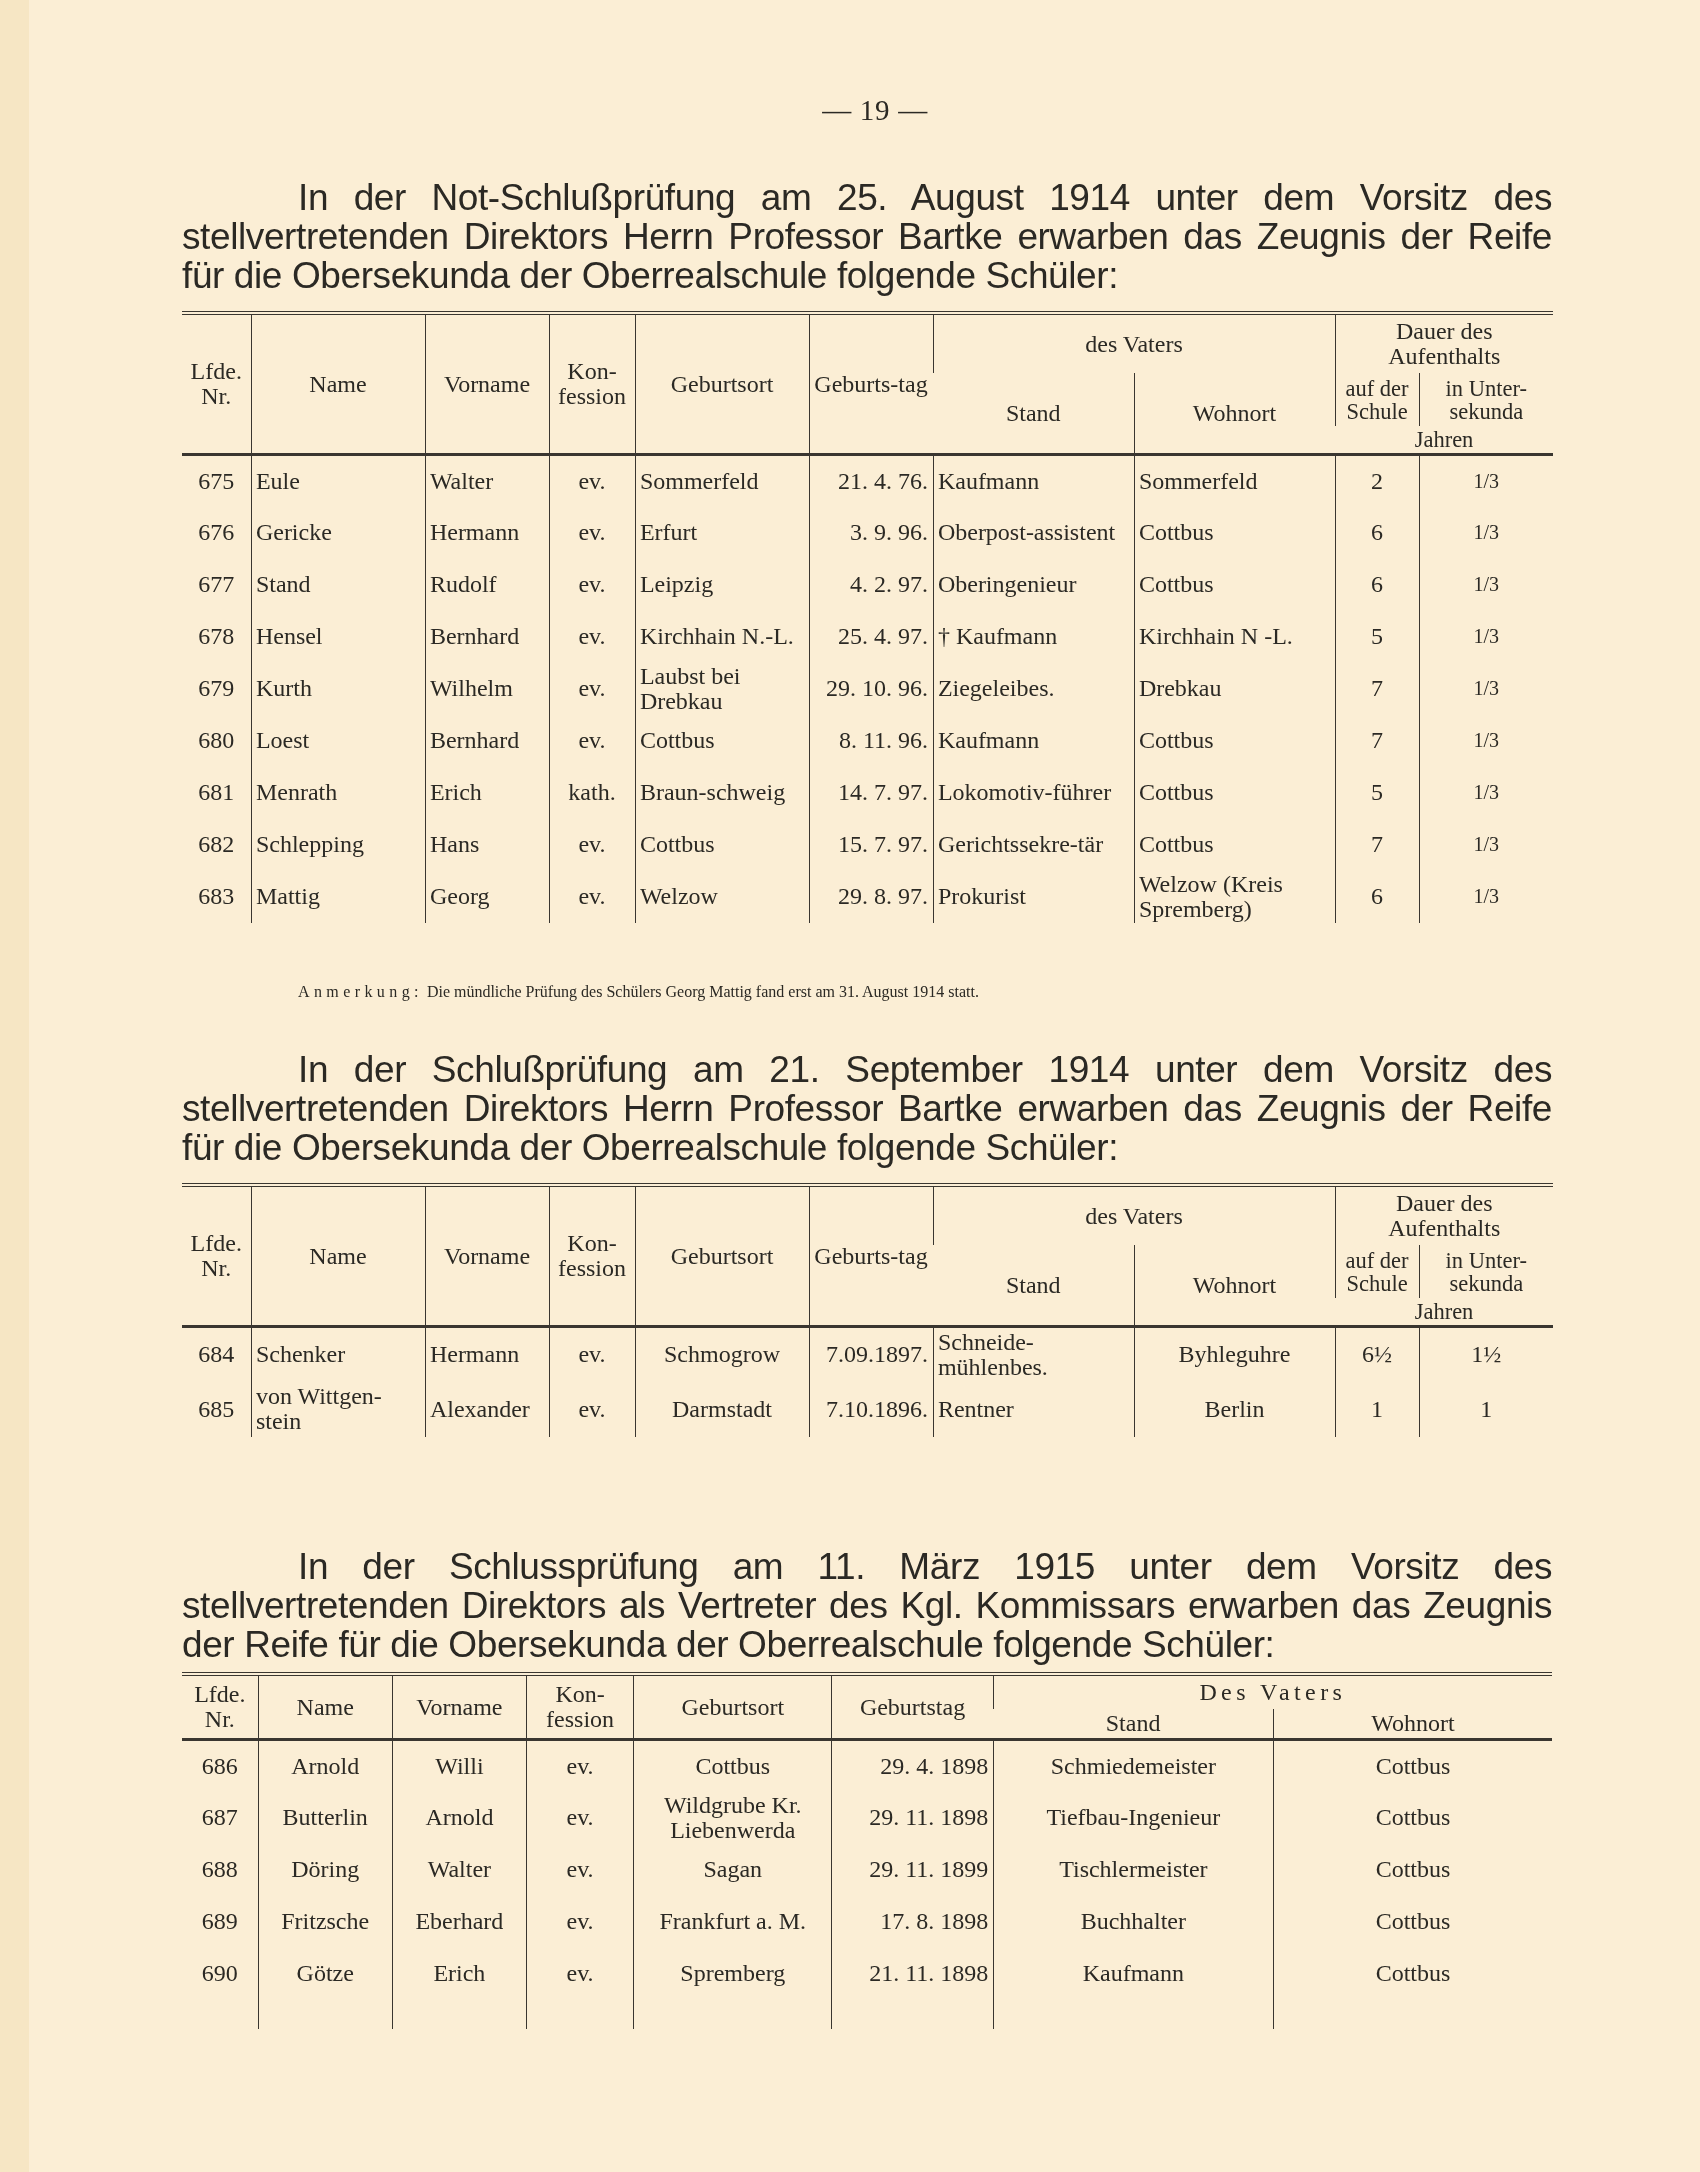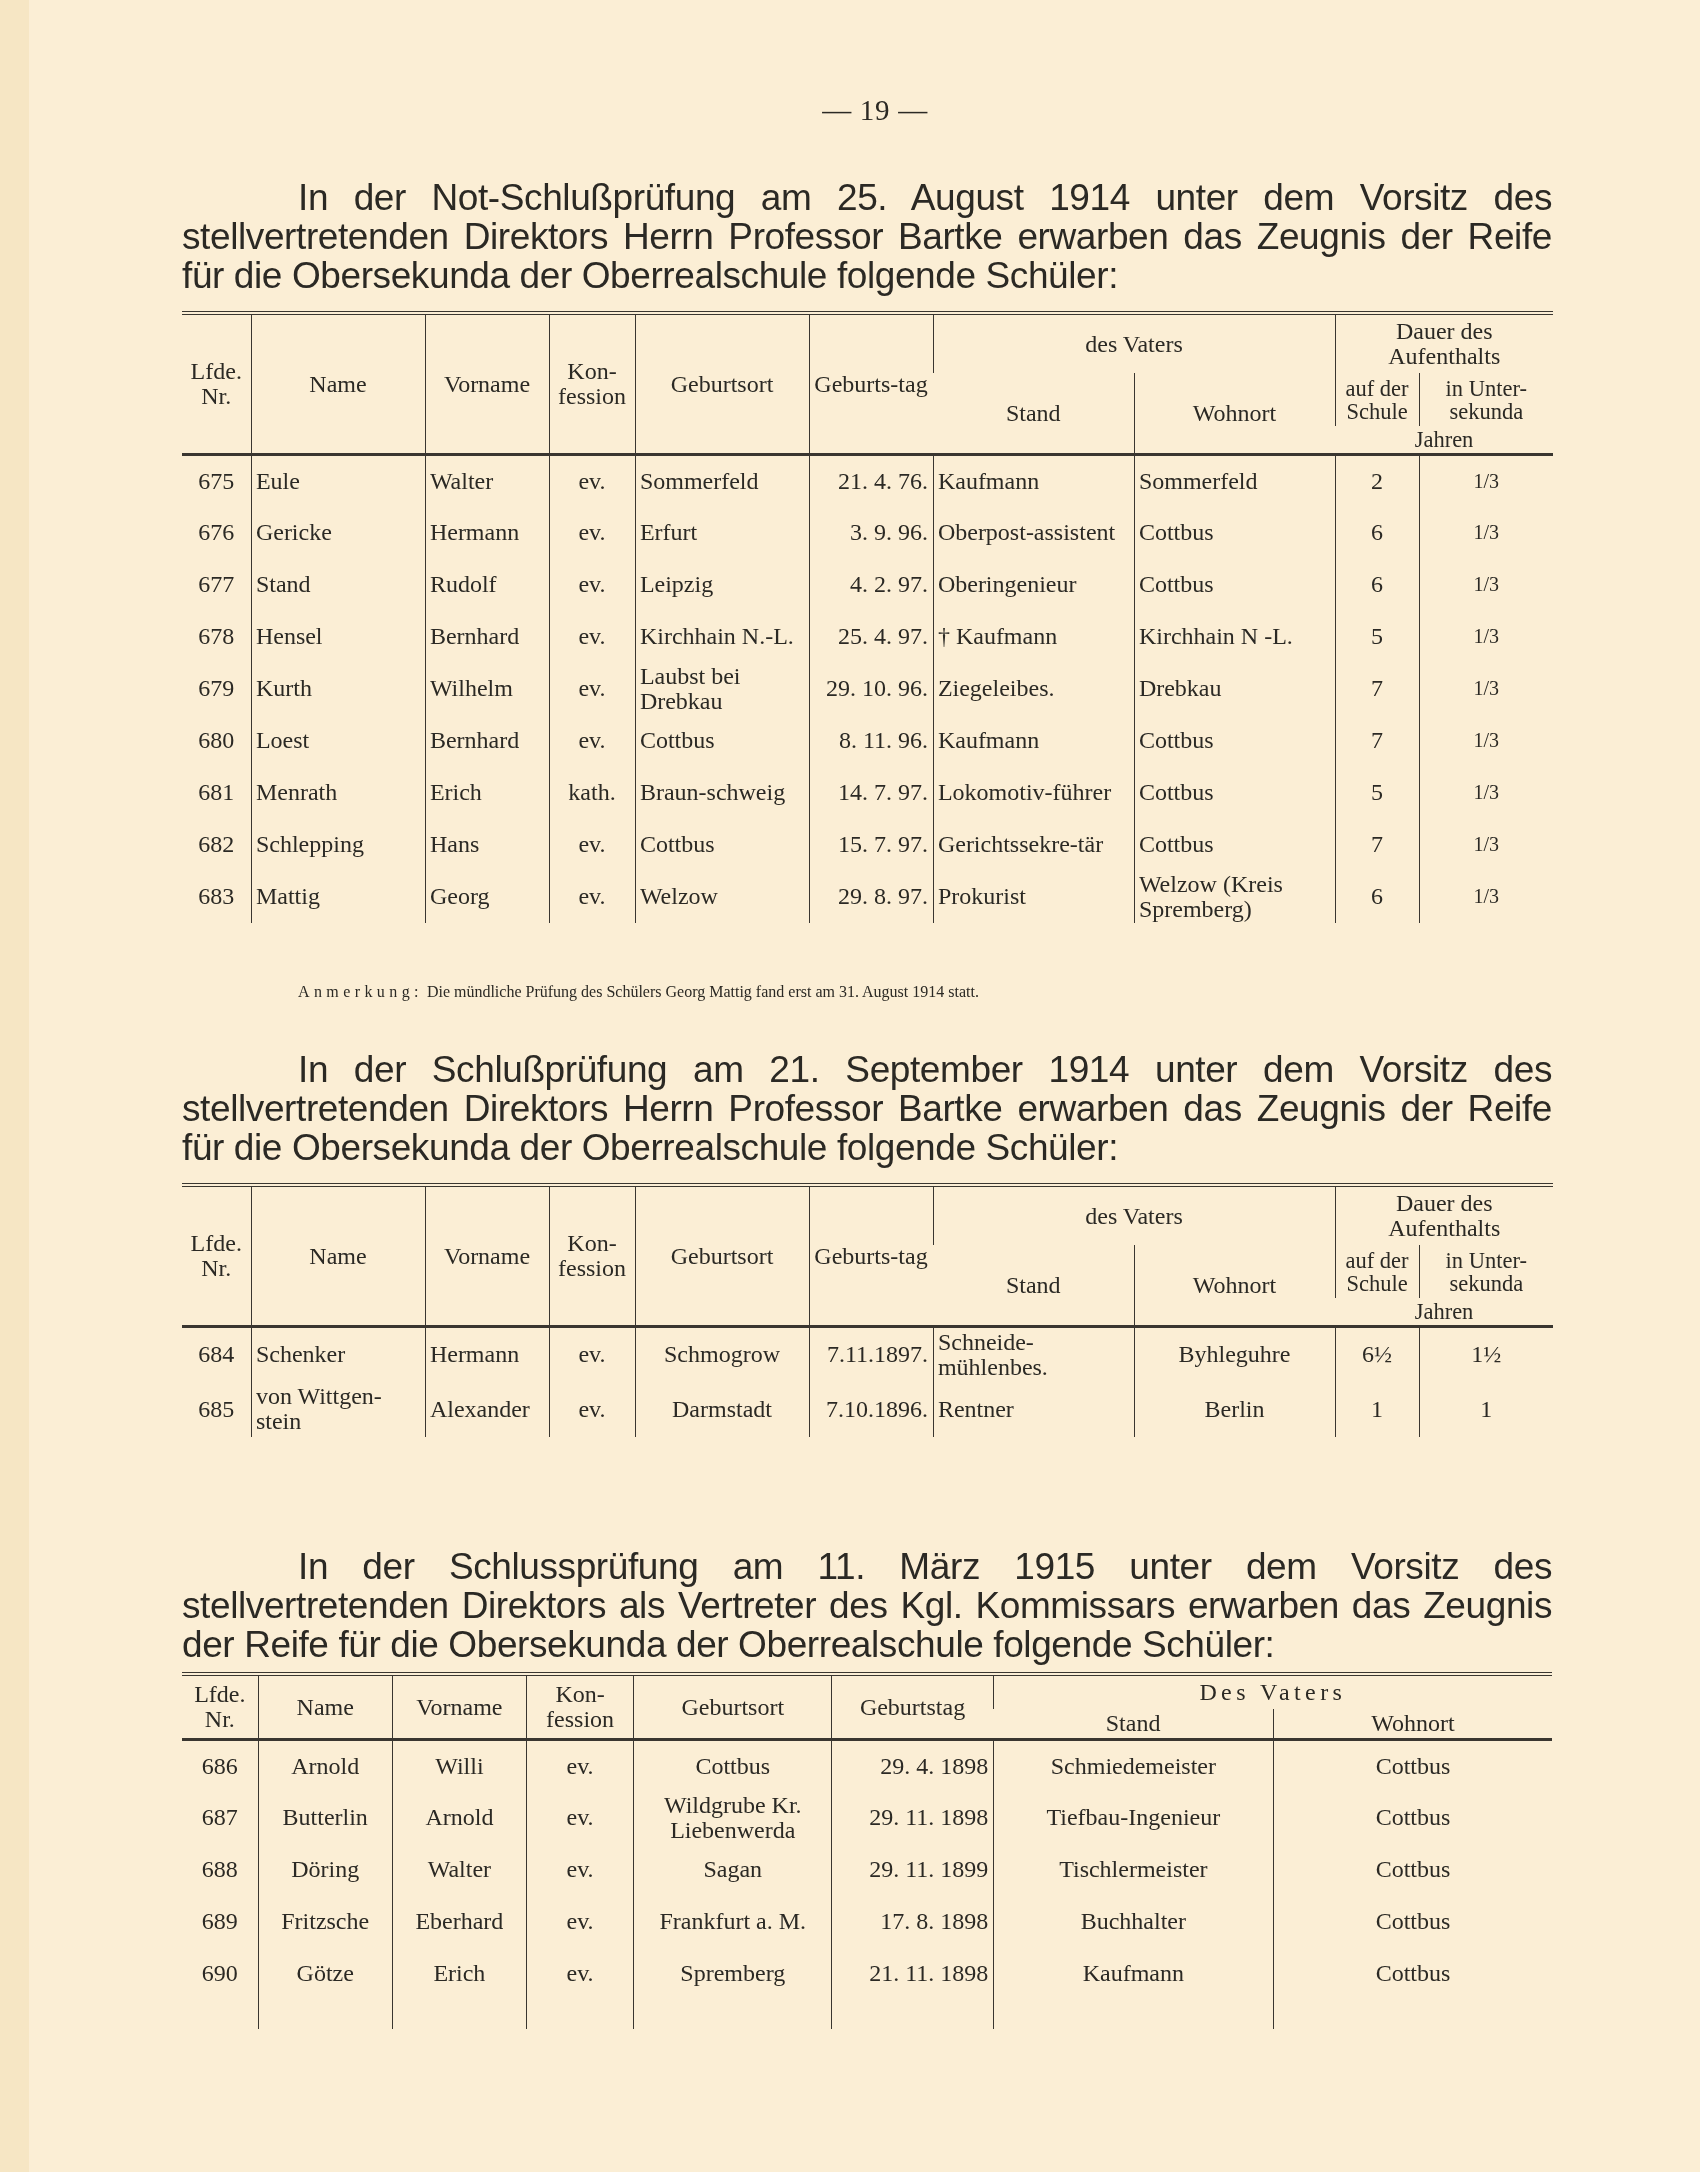--- a/index.html
+++ b/index.html
@@ -217,21 +217,21 @@
         <th colspan="2" class="c hdr-small">Jahren</th>
       </tr>
     </thead>
     <tbody>
       <tr style="height:55px">
           <td class="c">684</td>
           <td class="l">Schenker</td>
           <td class="l">Hermann</td>
           <td class="c">ev.</td>
           <td class="c">Schmogrow</td>
-          <td class="r">7.11.1897.</td>
+          <td class="r">7.09.1897.</td>
           <td class="l">Schneide-mühlenbes.</td>
           <td class="c">Byhleguhre</td>
           <td class="c">6½</td>
           <td class="c">1½</td>
         </tr>
       <tr style="height:55px">
           <td class="c">685</td>
           <td class="l">von Wittgen-stein</td>
           <td class="l">Alexander</td>
           <td class="c">ev.</td>

